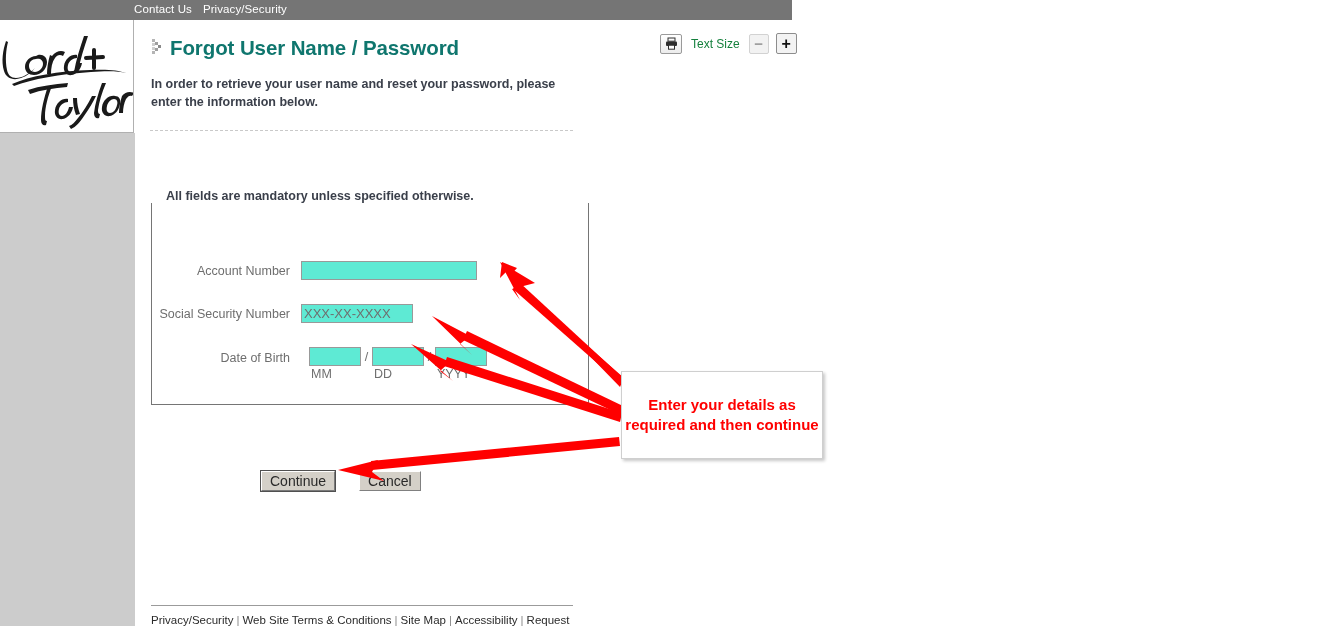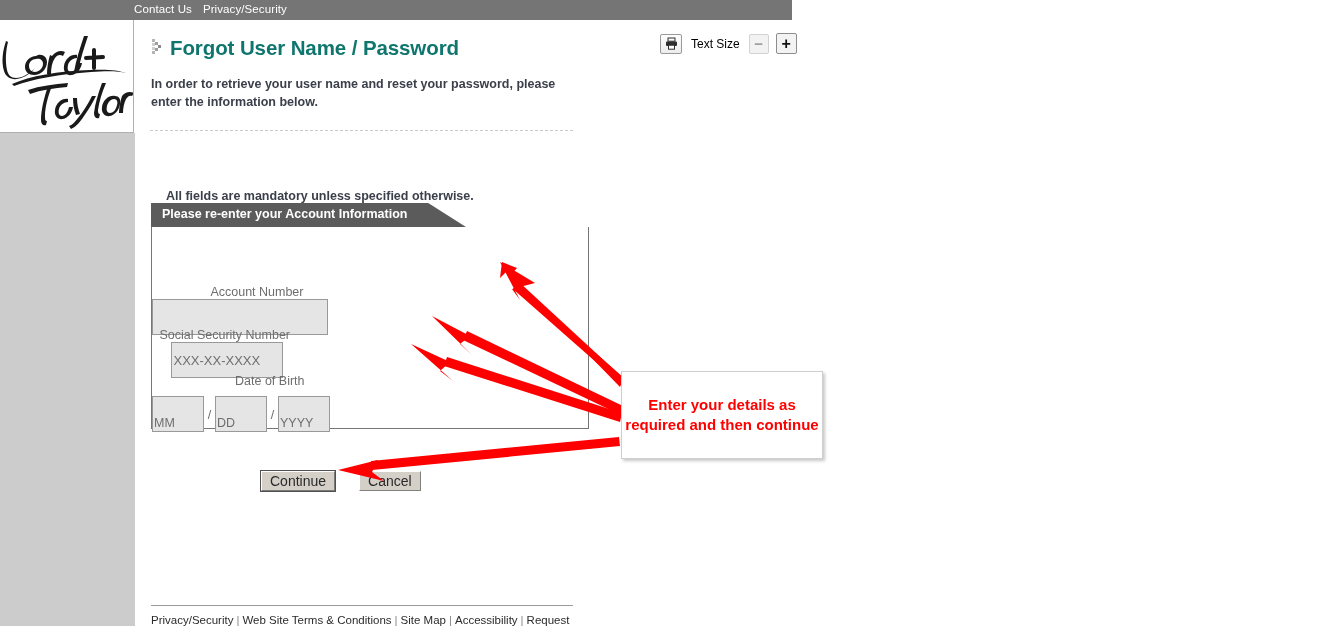--- a/index.html
+++ b/index.html
@@ -134,21 +134,21 @@
     border-radius: 2px;
     display: flex;
     align-items: center;
     justify-content: center;
     cursor: pointer;
     box-sizing: border-box;
   }
   #print-icon-btn { margin-right: 9px; }
   #textsize-label {
     font-size: 12px;
-    color: #000000;
+    color: #15803d;
     margin-right: 9px;
     white-space: nowrap;
   }
   #decrease-text-btn {
     width: 20px; height: 20px;
     margin-right: 7px;
     border: 1px solid #d2d2d2;
     background: #f2f2f2;
     color: #9b9b9b;
     font-size: 15px;
@@ -218,38 +218,37 @@
     border: 1px solid #757575;
     border-top: none;
     box-sizing: border-box;
     background: #ffffff;
   }
 
   .field-row {
     position: absolute;
     display: flex;
     align-items: center;
-    flex-direction: column;
   }
   .field-label {
     width: 138px;
     text-align: right;
     font-size: 12.5px;
     color: #6e6e6e;
     padding-right: 11px;
     white-space: nowrap;
   }
   .txt-input {
     border: 1px solid #999999;
-    background: #e5e5e5;
+    background: #5eead4;
     font-family: "Liberation Sans", sans-serif;
     font-size: 13px;
     color: #6e6e6e;
     box-sizing: border-box;
-    padding: 17px 2px;
+    padding: 0 2px;
     outline: none;
   }
   #account-number-input { width: 176px; height: 19px; }
   #ssn-input { width: 112px; height: 19px; }
 
   #dob-row { align-items: center; gap: 8px; }
   #dob-row .field-label { padding-top: 3px; }
   .dob-group { position: relative; }
   .dob-input { width: 52px; height: 19px; }
   .dob-sep {
@@ -412,24 +411,20 @@
     <div id="textsize-label">Text Size</div>
     <div class="tool-btn" id="decrease-text-btn">−</div>
     <div class="tool-btn" id="increase-text-btn">+</div>
   </div>
 
   <div id="divider"></div>
 
   <div id="mandatory-note">All fields are mandatory unless specified otherwise.</div>
 
   <div id="account-panel">
-    <div id="panel-header">
-      <div id="panel-header-bg"></div>
-      <div id="panel-header-title">Please re-enter your Account Information</div>
-    </div>
     <div id="panel-body">
 
       <div class="field-row" style="left:0; top:58px;">
         <div class="field-label">Account Number</div>
         <input class="txt-input" id="account-number-input" type="text" value="" style="">
       </div>
 
       <div class="field-row" style="left:0; top:101px;">
         <div class="field-label">Social Security Number</div>
         <input class="txt-input" id="ssn-input" type="text" value="XXX-XX-XXXX" style="">

